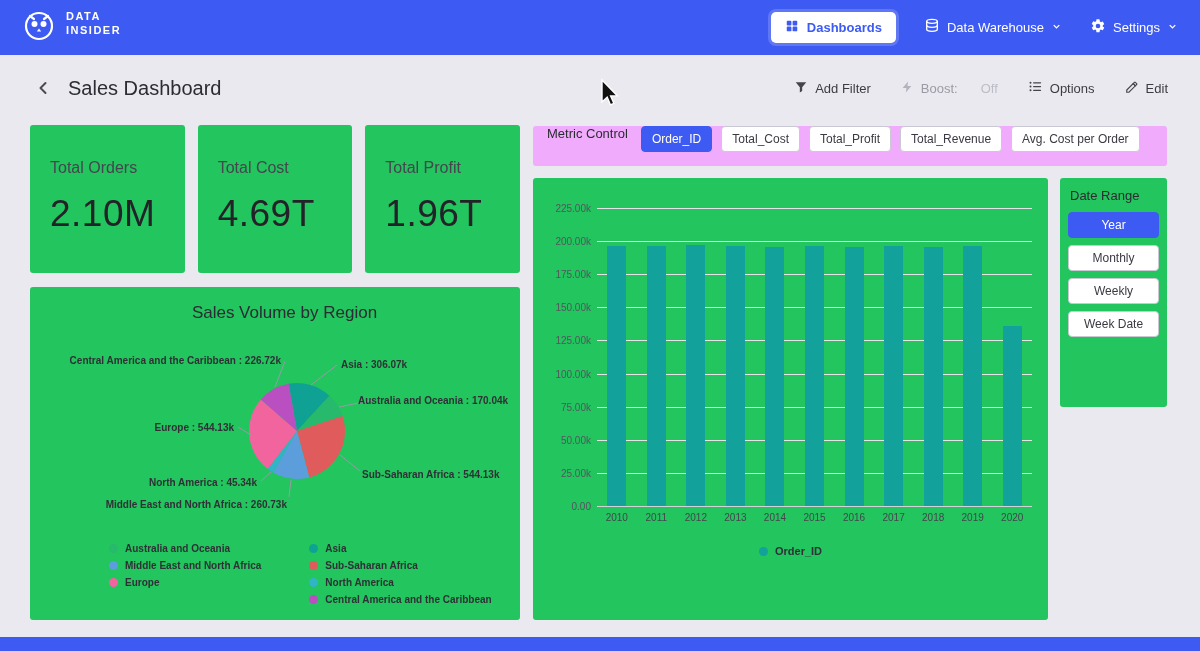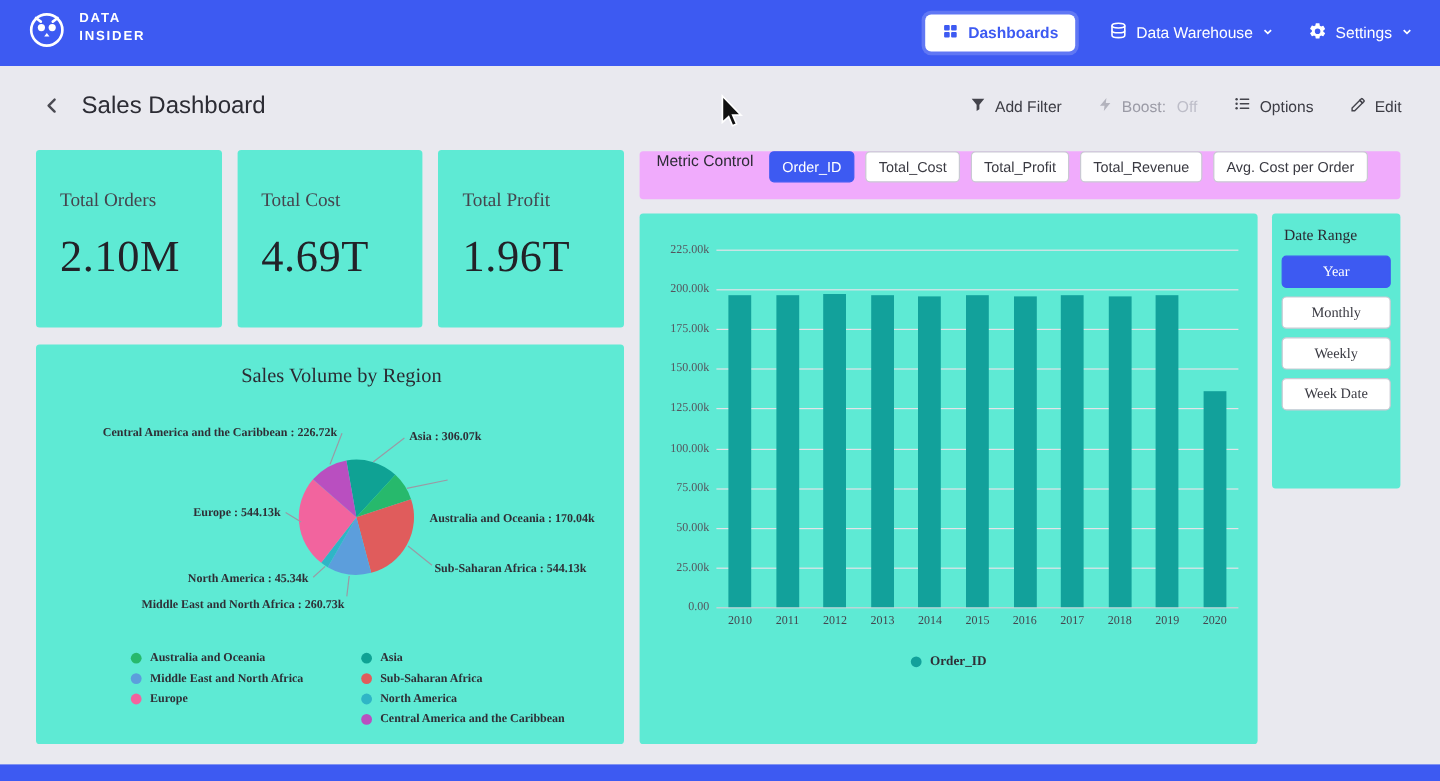--- a/index.html
+++ b/index.html
@@ -22,39 +22,39 @@
 
   
   .page-header { position:absolute; top:55px; left:0; right:0; height:66px;
                  display:flex; align-items:center; padding:0 32px; }
   .back-btn { width:22px; height:22px; display:flex; align-items:center; justify-content:center; cursor:pointer; }
   .page-title { margin-left:14px; font-size:20px; font-weight:500; color:#2c2c34; }
   .header-actions { margin-left:auto; display:flex; align-items:center; gap:30px; }
   .h-action { display:flex; align-items:center; gap:7px; font-size:13px; color:#3c3c44; cursor:pointer; }
   .h-action svg { flex:0 0 auto; }
   .boost-label { color:#9b9ba6; }
-  .boost-off { color:#bdbdc8; margin-left:2px; }
-
-  
-  .card { background:#5eead4; border-radius:3px;font-family:Liberation Serif, serif; }
+  .boost-off { color:#bdbdc8; margin-left:16px; }
+
+  
+  .card { background:#22c55e; border-radius:3px; }
 
   .kpi-row { position:absolute; left:30px; top:125px; width:490px; display:flex; gap:13px; }
   .kpi-card { flex:1; height:148px; padding:0 20px; }
   .kpi-label { margin-top:34px; font-size:16px; font-weight:500; color:#45454e; }
   .kpi-value { margin-top:16px; font-size:37px; font-weight:500; color:#222228; letter-spacing:0.5px; }
 
   
   .pie-card { position:absolute; left:30px; top:287px; width:490px; height:333px;padding-left:19px; }
   .pie-title { margin-top:16px; text-align:center; font-size:17px; font-weight:500; color:#2b2b33; }
   .pie-region { position:relative; width:100%; height:200px; margin-top:6px; }
   .pie-region svg { position:absolute; left:0; top:0; }
   .pie-label { position:absolute; font-size:10px; font-weight:bold; color:#2f2f36; white-space:nowrap; }
   .pl-ca   { left:0;   top:26px;  width:232px; text-align:right; }
   .pl-asia { left:292px; top:30px; }
-  .pl-au   { left:309px; top:66px;margin-top:32px; }
+  .pl-au   { left:309px; top:66px; }
   .pl-eu   { left:0;   top:93px;  width:185px; text-align:right; }
   .pl-ssa  { left:313px; top:140px; }
   .pl-na   { left:0;   top:148px; width:208px; text-align:right; }
   .pl-mena { left:0;   top:170px; width:238px; text-align:right; }
   .pie-legend { display:flex; gap:48px; padding-left:60px; margin-top:14px; }
   .legend-col { display:flex; flex-direction:column; gap:6px; }
   .legend-item { display:flex; align-items:center; gap:7px; font-size:10px; font-weight:bold; color:#2f2f36; }
   .legend-dot { width:9px; height:9px; border-radius:50%; flex:0 0 auto; }
 
   

